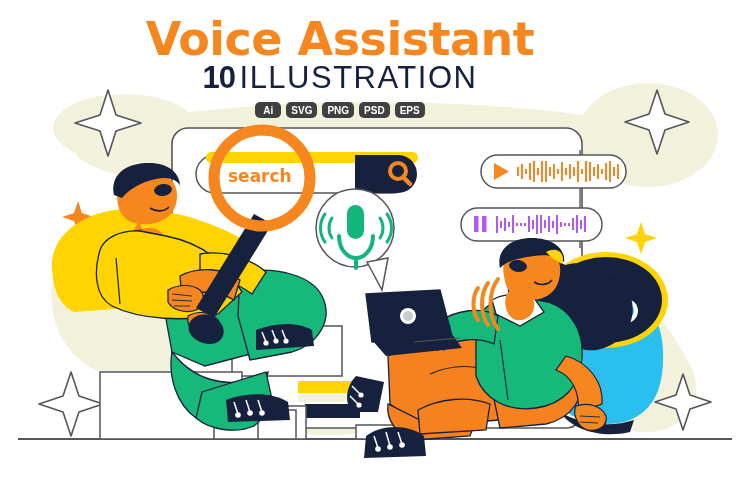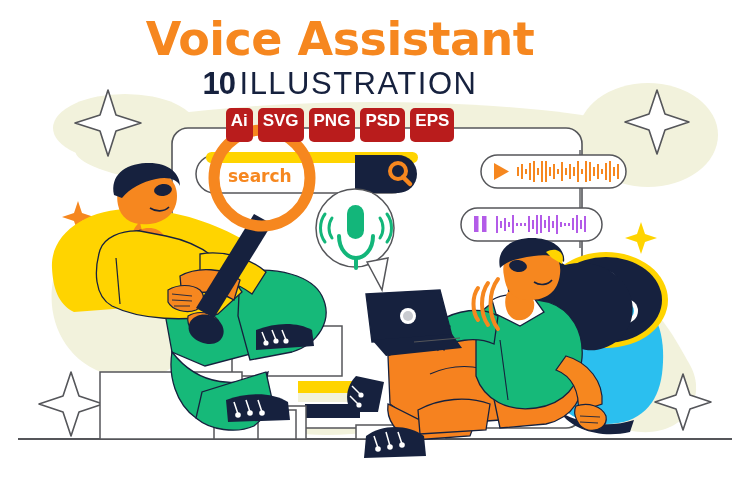--- a/index.html
+++ b/index.html
@@ -18,21 +18,20 @@
     font-family:"DejaVu Sans", sans-serif;
     font-weight:bold;
     font-size:46px;
     letter-spacing:-0.5px;
     color:#F6871F;
     line-height:1;
     margin-top:16px;
     white-space:nowrap;
   }
   .subtitle{
-    margin-top:6px;
     line-height:1;
     white-space:nowrap;
     font-family:"Liberation Sans", sans-serif;
   }
   .sub-num{
     font-weight:bold;
     font-size:31px;
     color:#16213E;
     letter-spacing:-1px;
   }
@@ -40,24 +39,24 @@
     font-weight:normal;
     font-size:31px;
     color:#16213E;
     letter-spacing:1.5px;
   }
   .badges{
     margin-top:9px;
     display:flex;justify-content:center;align-items:center;gap:5px;
   }
   .badge{
-    background:#b91c1c;color:#ffffff;
+    background:#404040;color:#ffffff;
     border-radius:5px;
-    font-size:17px;font-weight:bold;
-    padding:4px 5px 13px 5px;
+    font-size:10px;font-weight:bold;
+    padding:4px 5px 2px 5px;
     min-width:16px;text-align:center;
     line-height:1;
     font-family:"Liberation Sans", sans-serif;
   }
 </style>
 </head>
 <body>
 
 <div id="stage">
 

